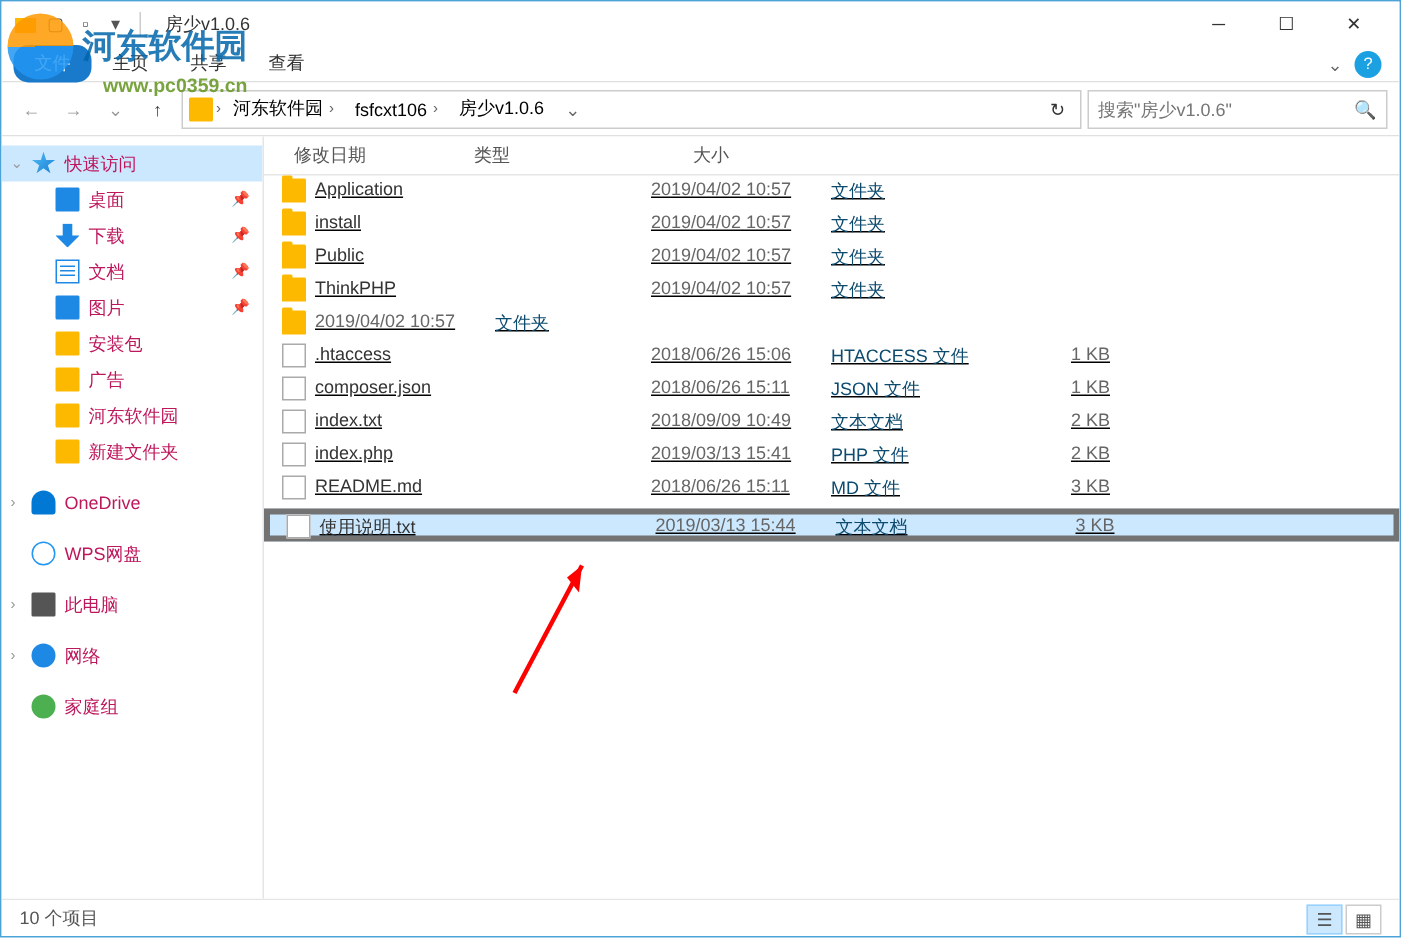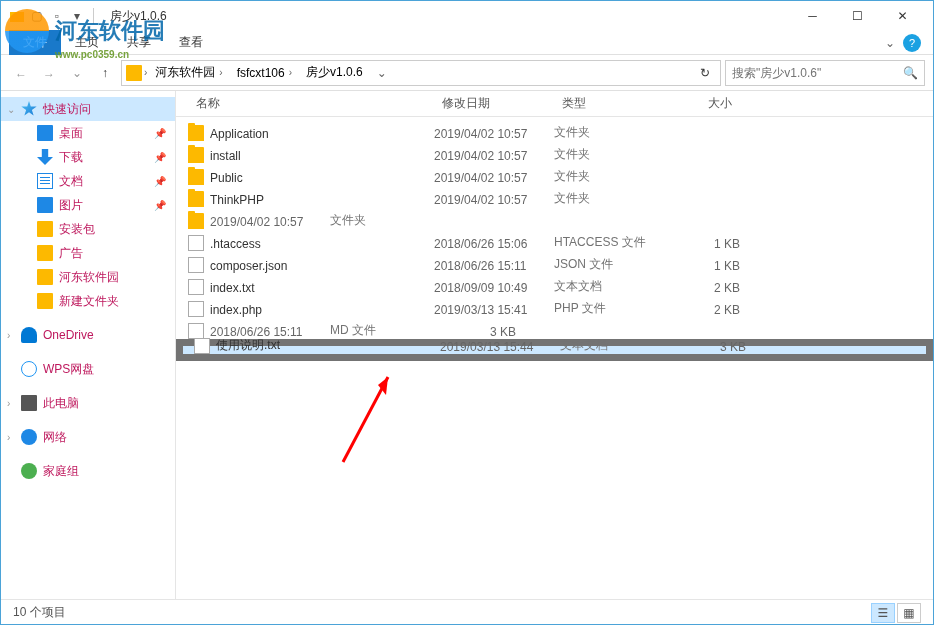--- a/index.html
+++ b/index.html
@@ -7,21 +7,21 @@
     
     .titlebar { height: 30px; background: #fff; display: flex; align-items: center; padding: 0 8px; }
     .titlebar-icons { display: flex; gap: 4px; align-items: center; }
     .qat-icon { width: 16px; height: 16px; display: flex; align-items: center; justify-content: center; color: #555; }
     .qat-sep { width: 1px; height: 16px; background: #ccc; margin: 0 4px; }
     .titlebar-title { margin-left: 12px; color: #333; }
     .titlebar-controls { margin-left: auto; display: flex; }
     .titlebar-btn { width: 45px; height: 28px; display: flex; align-items: center; justify-content: center; color: #333; cursor: pointer; }
     
     .ribbon { height: 24px; display: flex; align-items: center; padding-left: 8px; background: #fff; border-bottom: 1px solid #e0e0e0; }
-    .ribbon-tab { padding: 4px 14px; color: #333; cursor: pointer; }
+    .ribbon-tab { padding: 4px 14px; color: #333; cursor: pointer; border-radius: 10px; }
     .ribbon-tab.file { background: #1979ca; color: #fff; }
     .ribbon-right { margin-left: auto; display: flex; align-items: center; gap: 8px; padding-right: 12px; }
     .help-icon { width: 18px; height: 18px; border-radius: 50%; background: #1ba1e2; color: #fff; display: flex; align-items: center; justify-content: center; font-size: 11px; }
     
     .nav-bar { height: 36px; display: flex; align-items: center; padding: 4px 8px; gap: 4px; background: #fff; border-bottom: 1px solid #e0e0e0; }
     .nav-arrow { width: 24px; height: 24px; display: flex; align-items: center; justify-content: center; color: #999; cursor: pointer; border-radius: 2px; }
     .nav-up { width: 24px; height: 24px; display: flex; align-items: center; justify-content: center; color: #333; cursor: pointer; }
     .breadcrumb { flex: 1; height: 26px; border: 1px solid #ccc; display: flex; align-items: center; padding: 0 4px; gap: 2px; }
     .bc-icon { width: 16px; height: 16px; background: #fdb900; border-radius: 1px; }
     .bc-seg { padding: 2px 6px; cursor: pointer; display: flex; align-items: center; gap: 4px; }
@@ -57,44 +57,44 @@
     
     .content { flex: 1; background: #fff; display: flex; flex-direction: column; }
     .col-headers { display: flex; height: 26px; align-items: center; border-bottom: 1px solid #e5e5e5; padding-left: 12px; }
     .col-h { color: #555; padding: 0 8px; cursor: pointer; }
     .col-name { width: 246px; }
     .col-date { width: 120px; }
     .col-type { width: 120px; }
     .col-size { width: 66px; text-align: right; }
     
     .file-list { flex: 1; padding-top: 2px; position: relative; }
-    .file-row { display: flex; height: 22px; align-items: flex-end; padding-left: 12px; cursor: pointer; }
-    .file-row.selected { background: #cce8ff; border: 7px solid #737373; padding-left: 11px; }
+    .file-row { display: flex; height: 22px; align-items: flex-start; padding-left: 12px; cursor: pointer; text-decoration: underline; }
+    .file-row.selected { background: #cce8ff; border: 4px solid #737373; padding-left: 11px; }
     .file-icon { width: 16px; height: 16px; margin-right: 6px; flex-shrink: 0; }
     .file-icon.folder { background: #fdb900; border-radius: 1px 1px 0 0; position: relative; }
     .file-icon.folder::before { content: ''; position: absolute; top: -2px; left: 0; width: 7px; height: 3px; background: #fdb900; border-radius: 1px 1px 0 0; }
     .file-icon.file { background: #fff; border: 1px solid #aaa; }
     .file-name { width: 224px; color: #333; }
     .file-date { width: 120px; color: #666; }
-    .file-type { width: 120px; color: #737373; }
+    .file-type { width: 120px; color: #0c4a6e; }
     .file-size { width: 66px; text-align: right; color: #666; }
     
     .arrow-annotation { position: absolute; left: 162px; top: 250px; width: 60px; height: 100px; pointer-events: none; }
     
     .statusbar { height: 26px; border-top: 1px solid #e5e5e5; display: flex; align-items: center; padding: 0 12px; background: #fff; }
     .status-text { color: #555; }
     .view-toggles { margin-left: auto; display: flex; gap: 2px; }
     .view-btn { width: 24px; height: 20px; border: 1px solid #ccc; display: flex; align-items: center; justify-content: center; cursor: pointer; color: #555; }
     .view-btn.active { background: #cce8ff; border-color: #99d1ff; }
     
     .watermark { position: absolute; top: 8px; left: 4px; pointer-events: none; z-index: 100; }
     .wm-logo { display: flex; align-items: center; gap: 6px; }
     .wm-circle { width: 44px; height: 44px; border-radius: 50%; background: conic-gradient(#ff9800 0deg 90deg, #2196f3 90deg 270deg, #ff9800 270deg 360deg); opacity: 0.85; }
     .wm-text { font-size: 22px; font-weight: bold; color: #0066aa; opacity: 0.85; }
-    .wm-url { font-size: 10px; color: #6a9a2a; margin-left: 50px; margin-top: -4px; opacity: 0.9; font-weight: bold; }
+    .wm-url { font-size: 13px; color: #6a9a2a; margin-left: 50px; margin-top: -4px; opacity: 0.9; font-weight: bold; text-align: right; }
   </style>
 </head>
 <body>
 
 <div class="watermark">
   <div class="wm-logo">
     <div class="wm-circle"></div>
     <div class="wm-text">河东软件园</div>
   </div>
   <div class="wm-url">www.pc0359.cn</div>
@@ -227,21 +227,20 @@
     </div>
     <div class="tree-gap"></div>
     <div class="tree-item">
       <div class="tree-icon icon-home"></div>
       <span class="tree-label">家庭组</span>
     </div>
   </div>
 
   <div class="content">
     <div class="col-headers">
-      <div class="col-h col-name">名称</div>
       <div class="col-h col-date">修改日期</div>
       <div class="col-h col-type">类型</div>
       <div class="col-h col-size">大小</div>
     </div>
     <div class="file-list" id="file-list">
       <svg class="arrow-annotation" viewBox="0 0 60 100">
         <line x1="5" y1="95" x2="50" y2="10" stroke="#ff0000" stroke-width="3"></line>
         <polygon points="50,10 40,18 48,28" fill="#ff0000"></polygon>
       </svg>
     <div class="file-row">
@@ -301,20 +300,21 @@
         </div>
         <div class="file-row">
     <div class="file-icon file"></div>
     <div class="file-name">index.php</div>
     <div class="file-date">2019/03/13 15:41</div>
     <div class="file-type">PHP 文件</div>
     <div class="file-size">2 KB</div>
         </div>
         <div class="file-row">
     <div class="file-icon file"></div>
+    <div class="file-name">README.md</div>
     <div class="file-date">2018/06/26 15:11</div>
     <div class="file-type">MD 文件</div>
     <div class="file-size">3 KB</div>
         </div>
         <div class="file-row selected">
     <div class="file-icon file"></div>
     <div class="file-name">使用说明.txt</div>
     <div class="file-date">2019/03/13 15:44</div>
     <div class="file-type">文本文档</div>
     <div class="file-size">3 KB</div>

